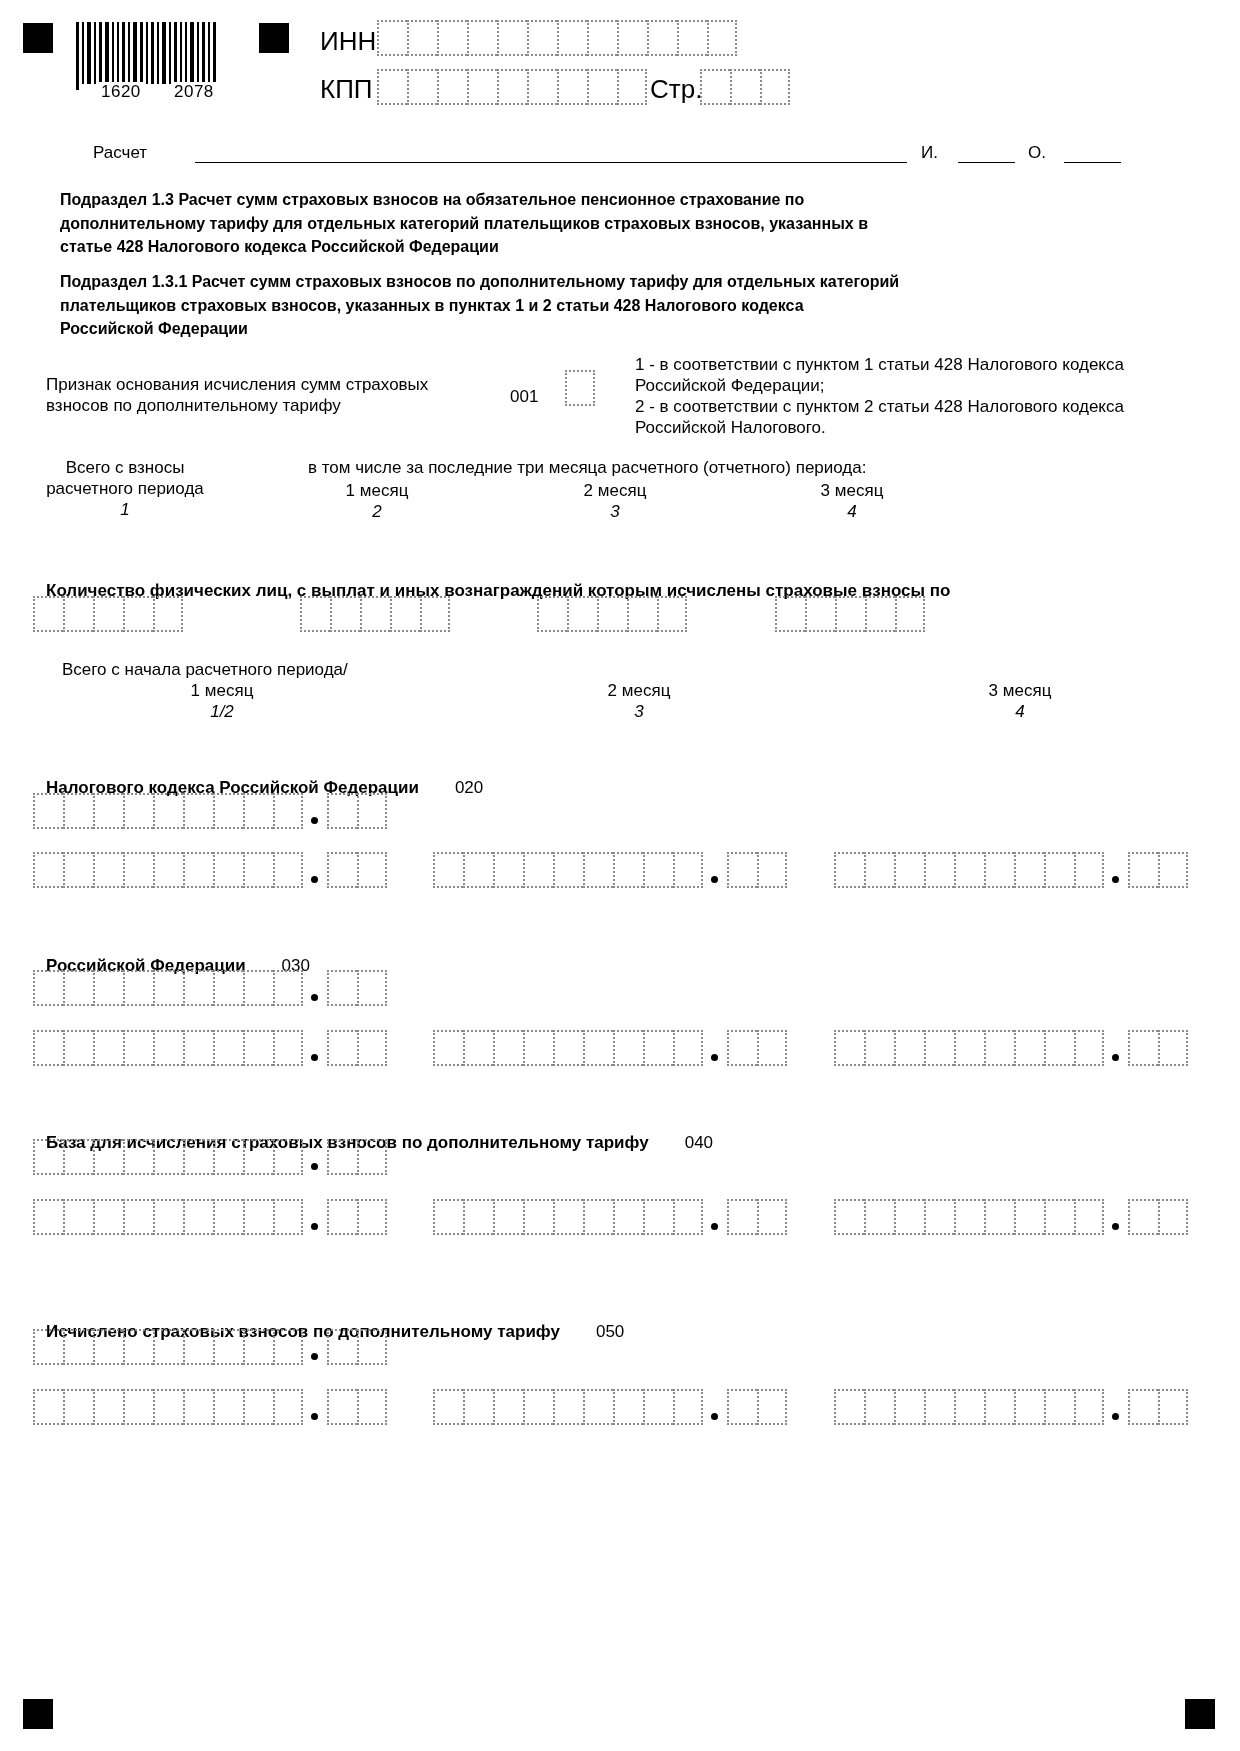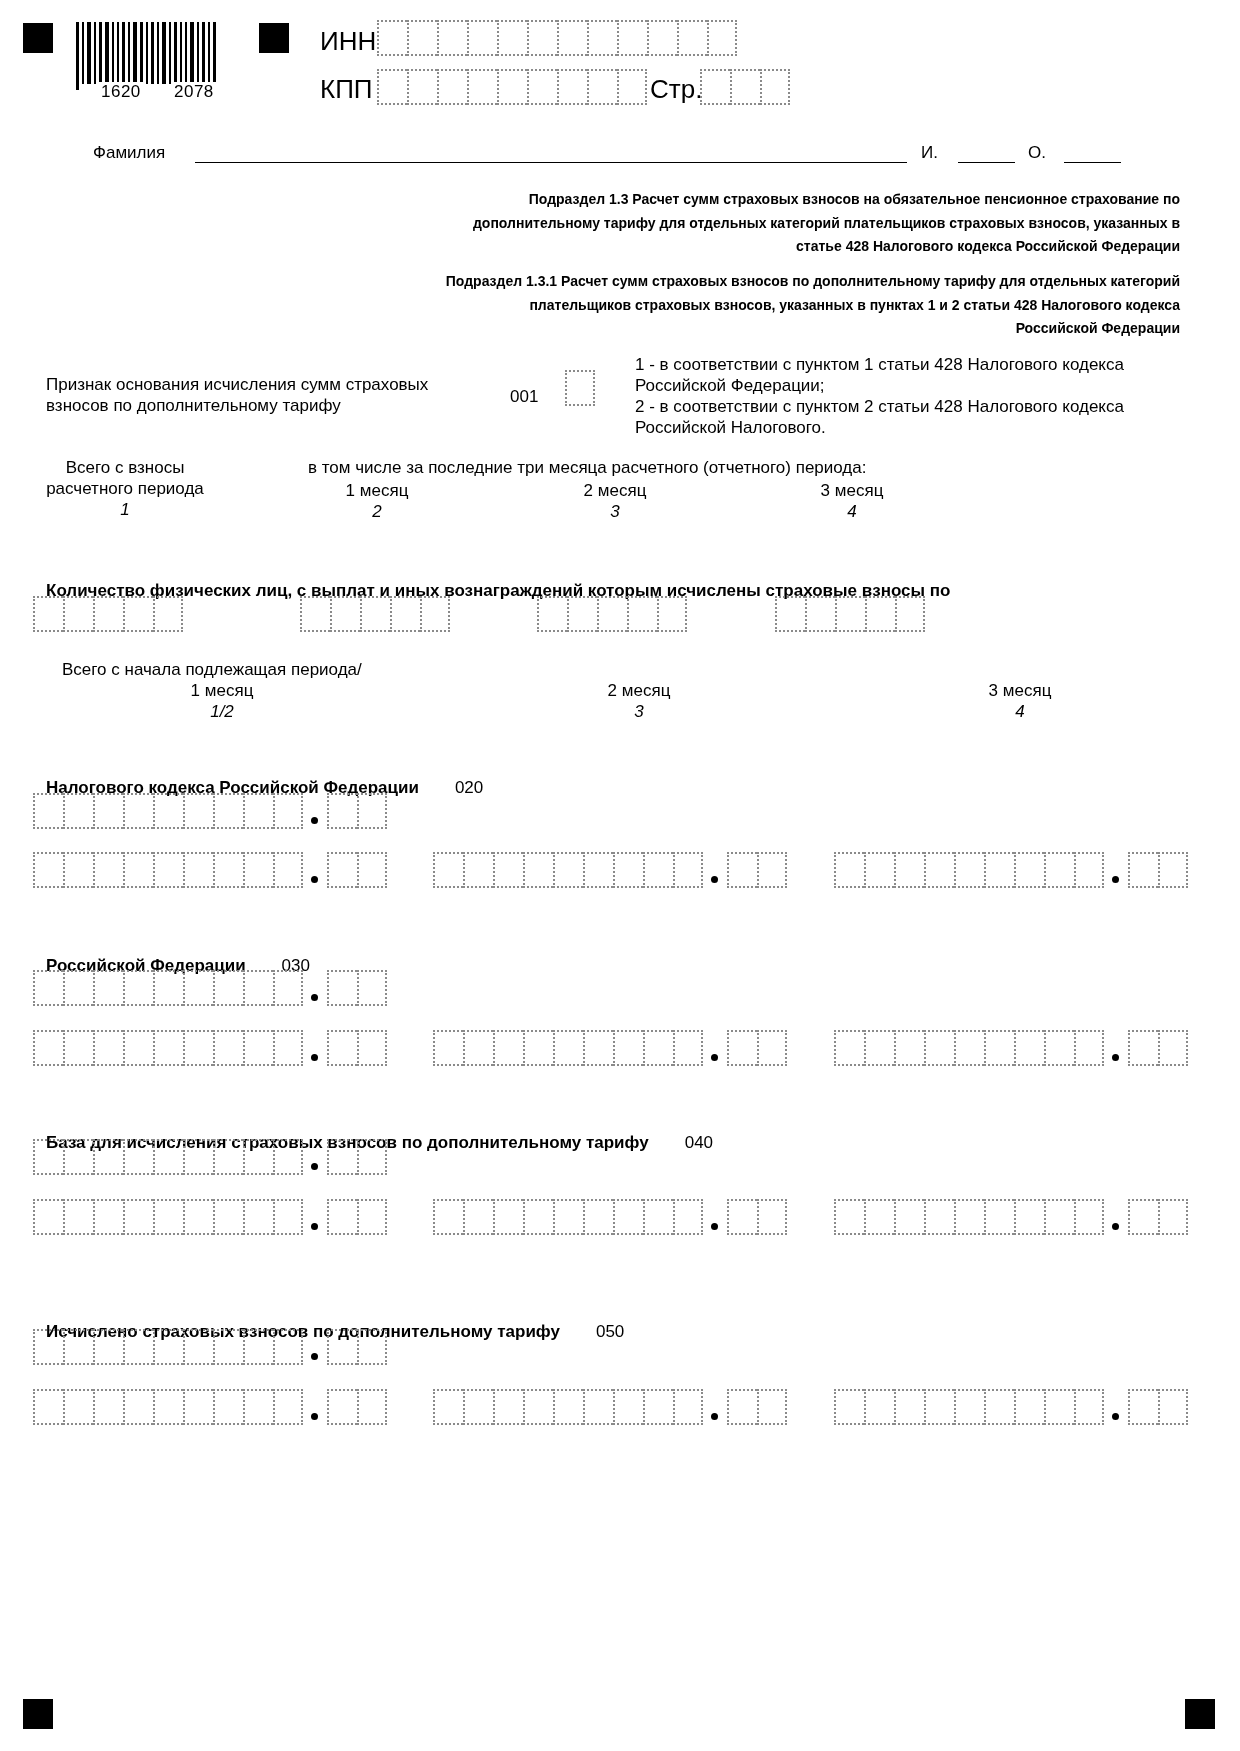--- a/index.html
+++ b/index.html
@@ -17,21 +17,21 @@
   .cellrow { position: absolute; display: flex; }
   .cell {
     width: 30px; height: 36px; box-sizing: border-box;
     border-top: 2px dotted #8a8a8a; border-bottom: 2px dotted #8a8a8a;
     border-left: 2px dotted #8a8a8a;
   }
   .cell:last-child { border-right: 2px dotted #8a8a8a; }
   .hdr-label { position: absolute; font-size: 26px; }
   .fio-label { position: absolute; font-size: 17px; }
   .fio-line { position: absolute; border-bottom: 1.5px solid #000; }
-  .title { position: absolute; left: 60px; width: 1120px; text-align: right; font-weight: bold; font-size: 14px; line-height: 23.5px; }
+  .title { position: absolute; left: 60px; width: 1120px; text-align: left; font-weight: bold; font-size: 16px; line-height: 23.5px; }
   .txt { position: absolute; font-size: 17px; line-height: 21px; }
   .bold { font-weight: bold; margin-top: 40px; }
   .center { text-align: center; }
   .ital { font-style: italic; }
   .dot { position: absolute; width: 7px; height: 7px; border-radius: 50%; background: #000; }
 </style>
 </head>
 <body>
 
 <div class="marker" style="left:23px;top:23px;width:30px;height:30px;"></div>
@@ -96,21 +96,21 @@
     <div class="cell"></div>
     <div class="cell"></div>
   </div>
 <div class="hdr-label" style="left:650px;top:74px;">Стр.</div>
 <div class="cellrow" style="left:700px;top:69px;">
     <div class="cell"></div>
     <div class="cell"></div>
     <div class="cell"></div>
   </div>
 
-<div class="fio-label" style="left:93px;top:143px;">Фамилия</div>
+<div class="fio-label" style="left:93px;top:143px;">Расчет</div>
 <div class="fio-line" style="left:195px;top:162px;width:712px;"></div>
 <div class="fio-label" style="left:921px;top:143px;">И.</div>
 <div class="fio-line" style="left:958px;top:162px;width:57px;"></div>
 <div class="fio-label" style="left:1028px;top:143px;">О.</div>
 <div class="fio-line" style="left:1064px;top:162px;width:57px;"></div>
 
 <div class="title" style="top:188px;">
   <div>Подраздел 1.3 Расчет сумм страховых взносов на обязательное пенсионное страхование по</div>
   <div>дополнительному тарифу для отдельных категорий плательщиков страховых взносов, указанных в</div>
   <div>статье 428 Налогового кодекса Российской Федерации</div>
@@ -180,21 +180,21 @@
     <div class="cell"></div>
   </div>
 <div class="cellrow" style="left:775px;top:596px;">
     <div class="cell"></div>
     <div class="cell"></div>
     <div class="cell"></div>
     <div class="cell"></div>
     <div class="cell"></div>
   </div>
 
-<div class="txt" style="left:62px;top:659px;">Всего с начала подлежащая периода/</div>
+<div class="txt" style="left:62px;top:659px;">Всего с начала расчетного периода/</div>
 <div class="txt center" style="left:172px;top:680px;width:100px;">
   <div>1 месяц</div>
   <div class="ital">1/2</div>
 </div>
 <div class="txt center" style="left:589px;top:680px;width:100px;">
   <div>2 месяц</div>
   <div class="ital">3</div>
 </div>
 <div class="txt center" style="left:970px;top:680px;width:100px;">
   <div>3 месяц</div>

